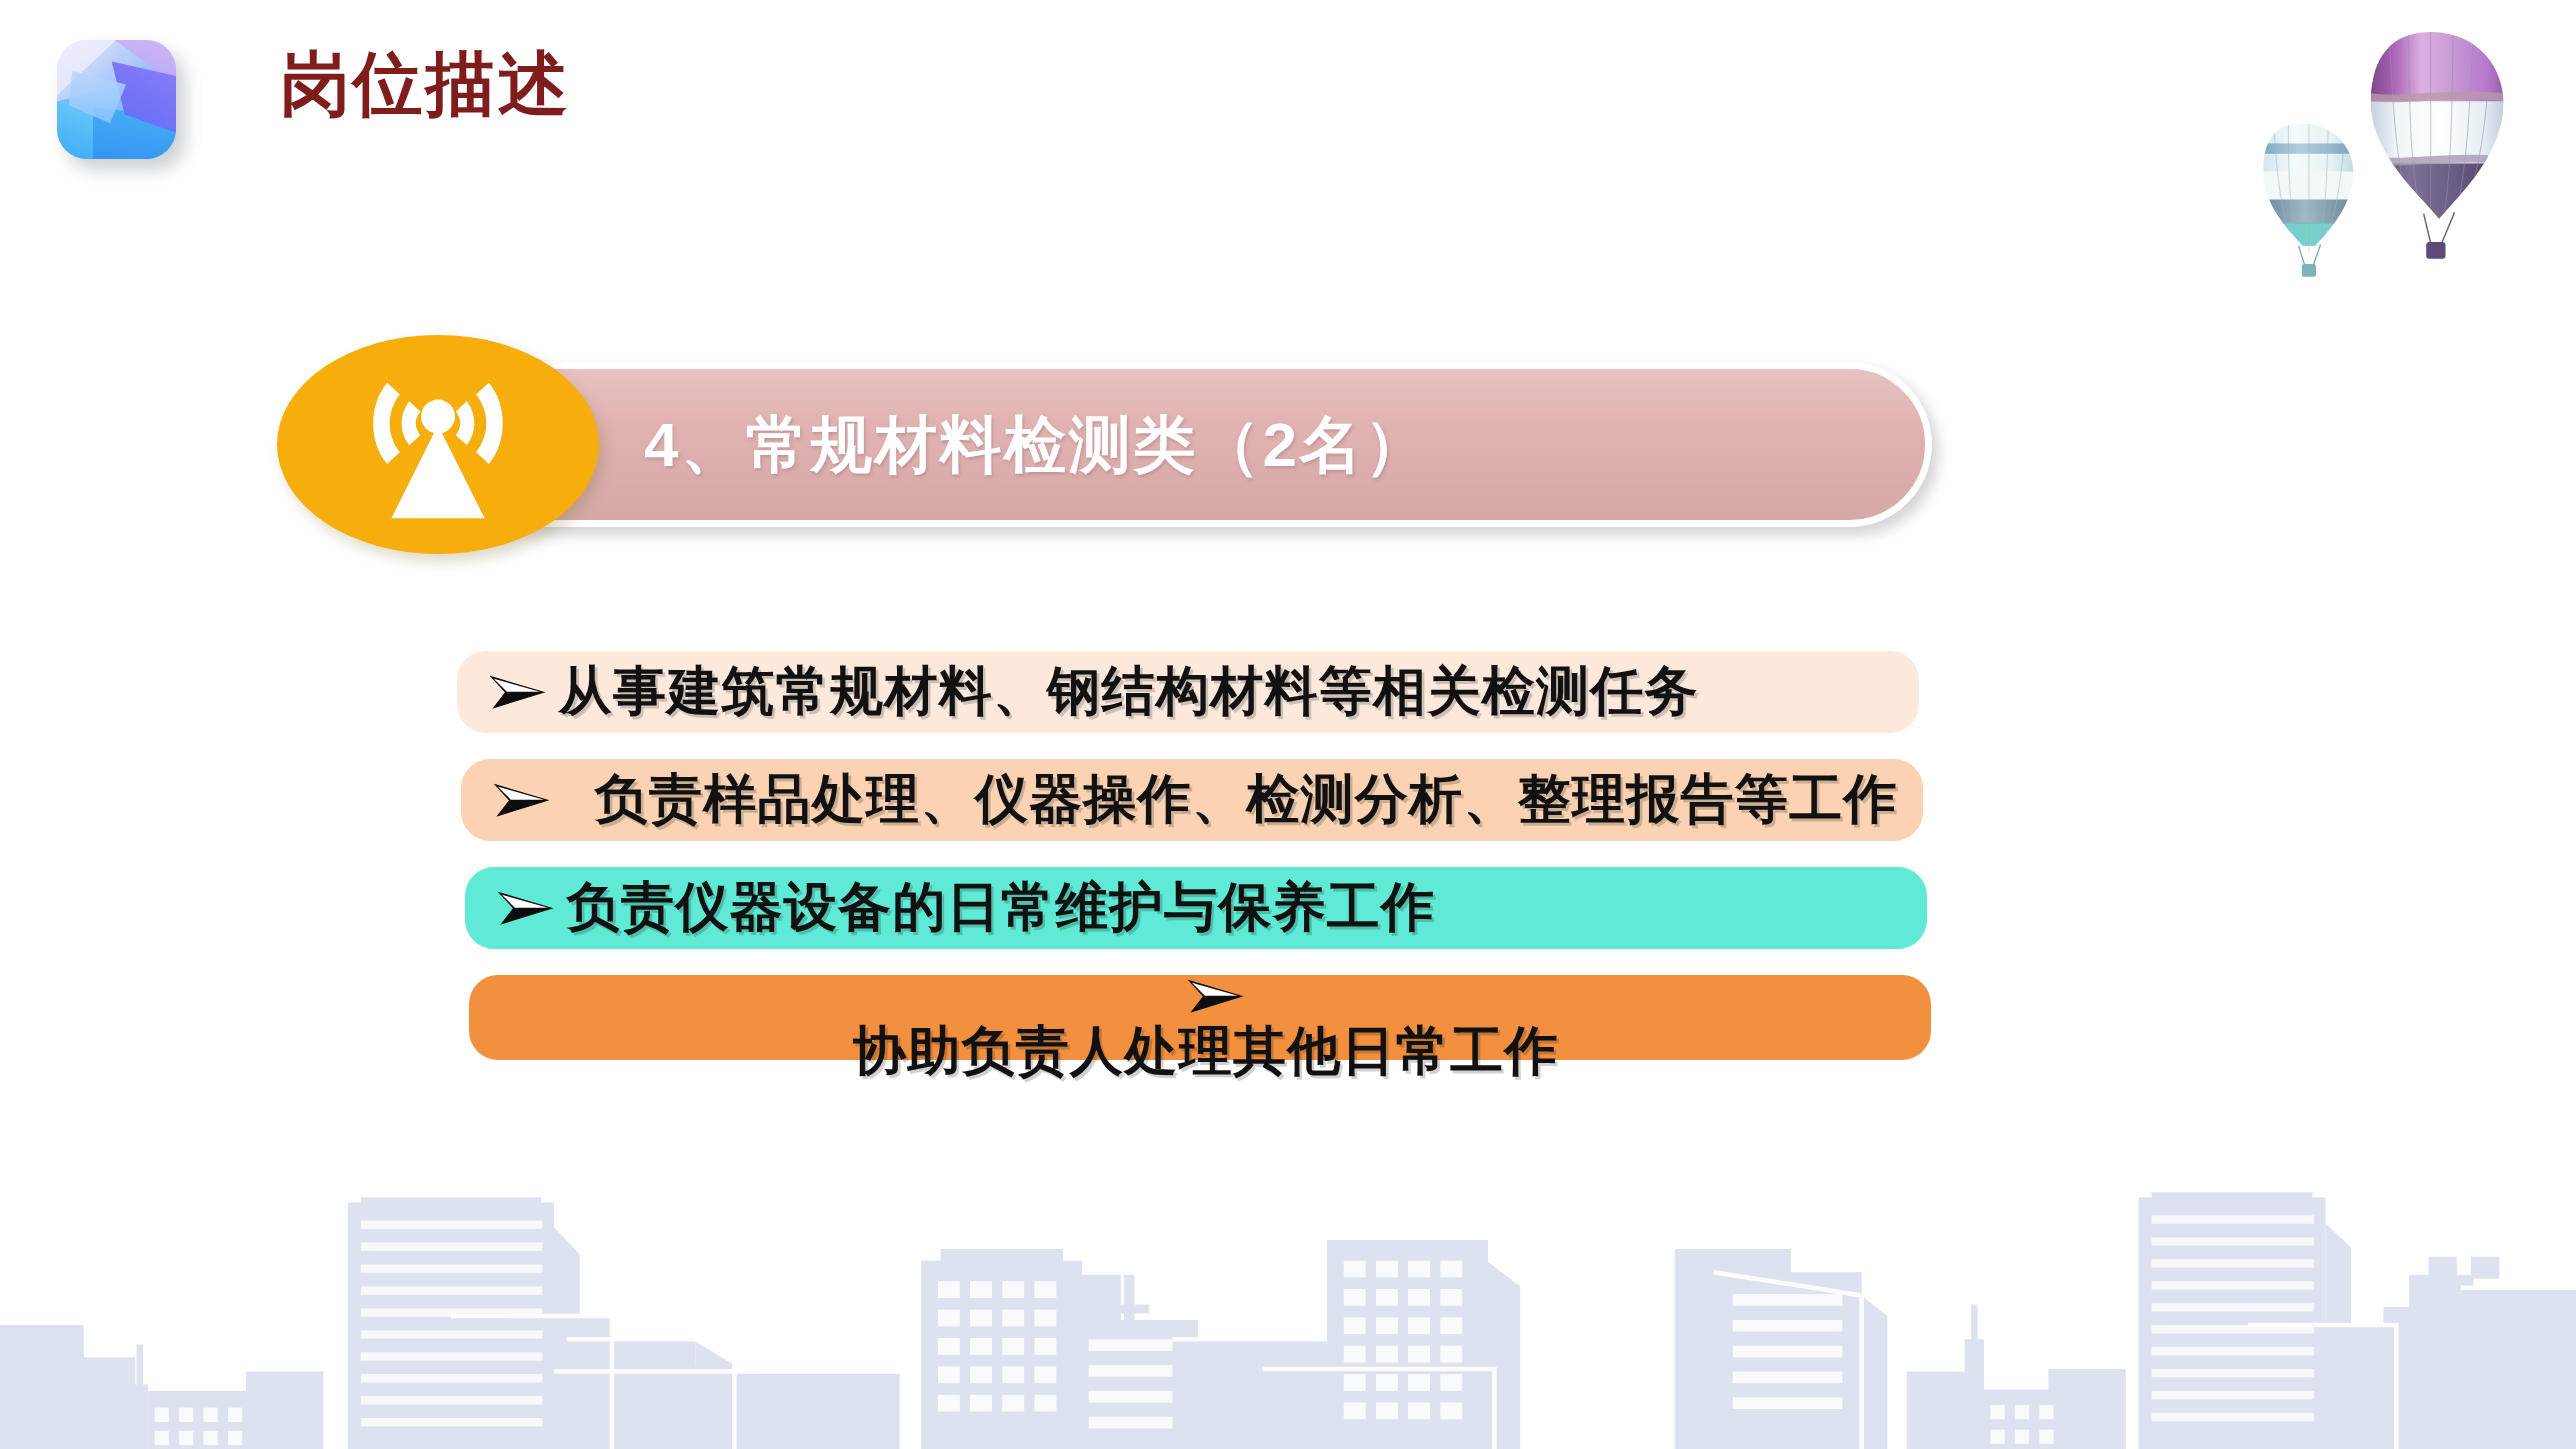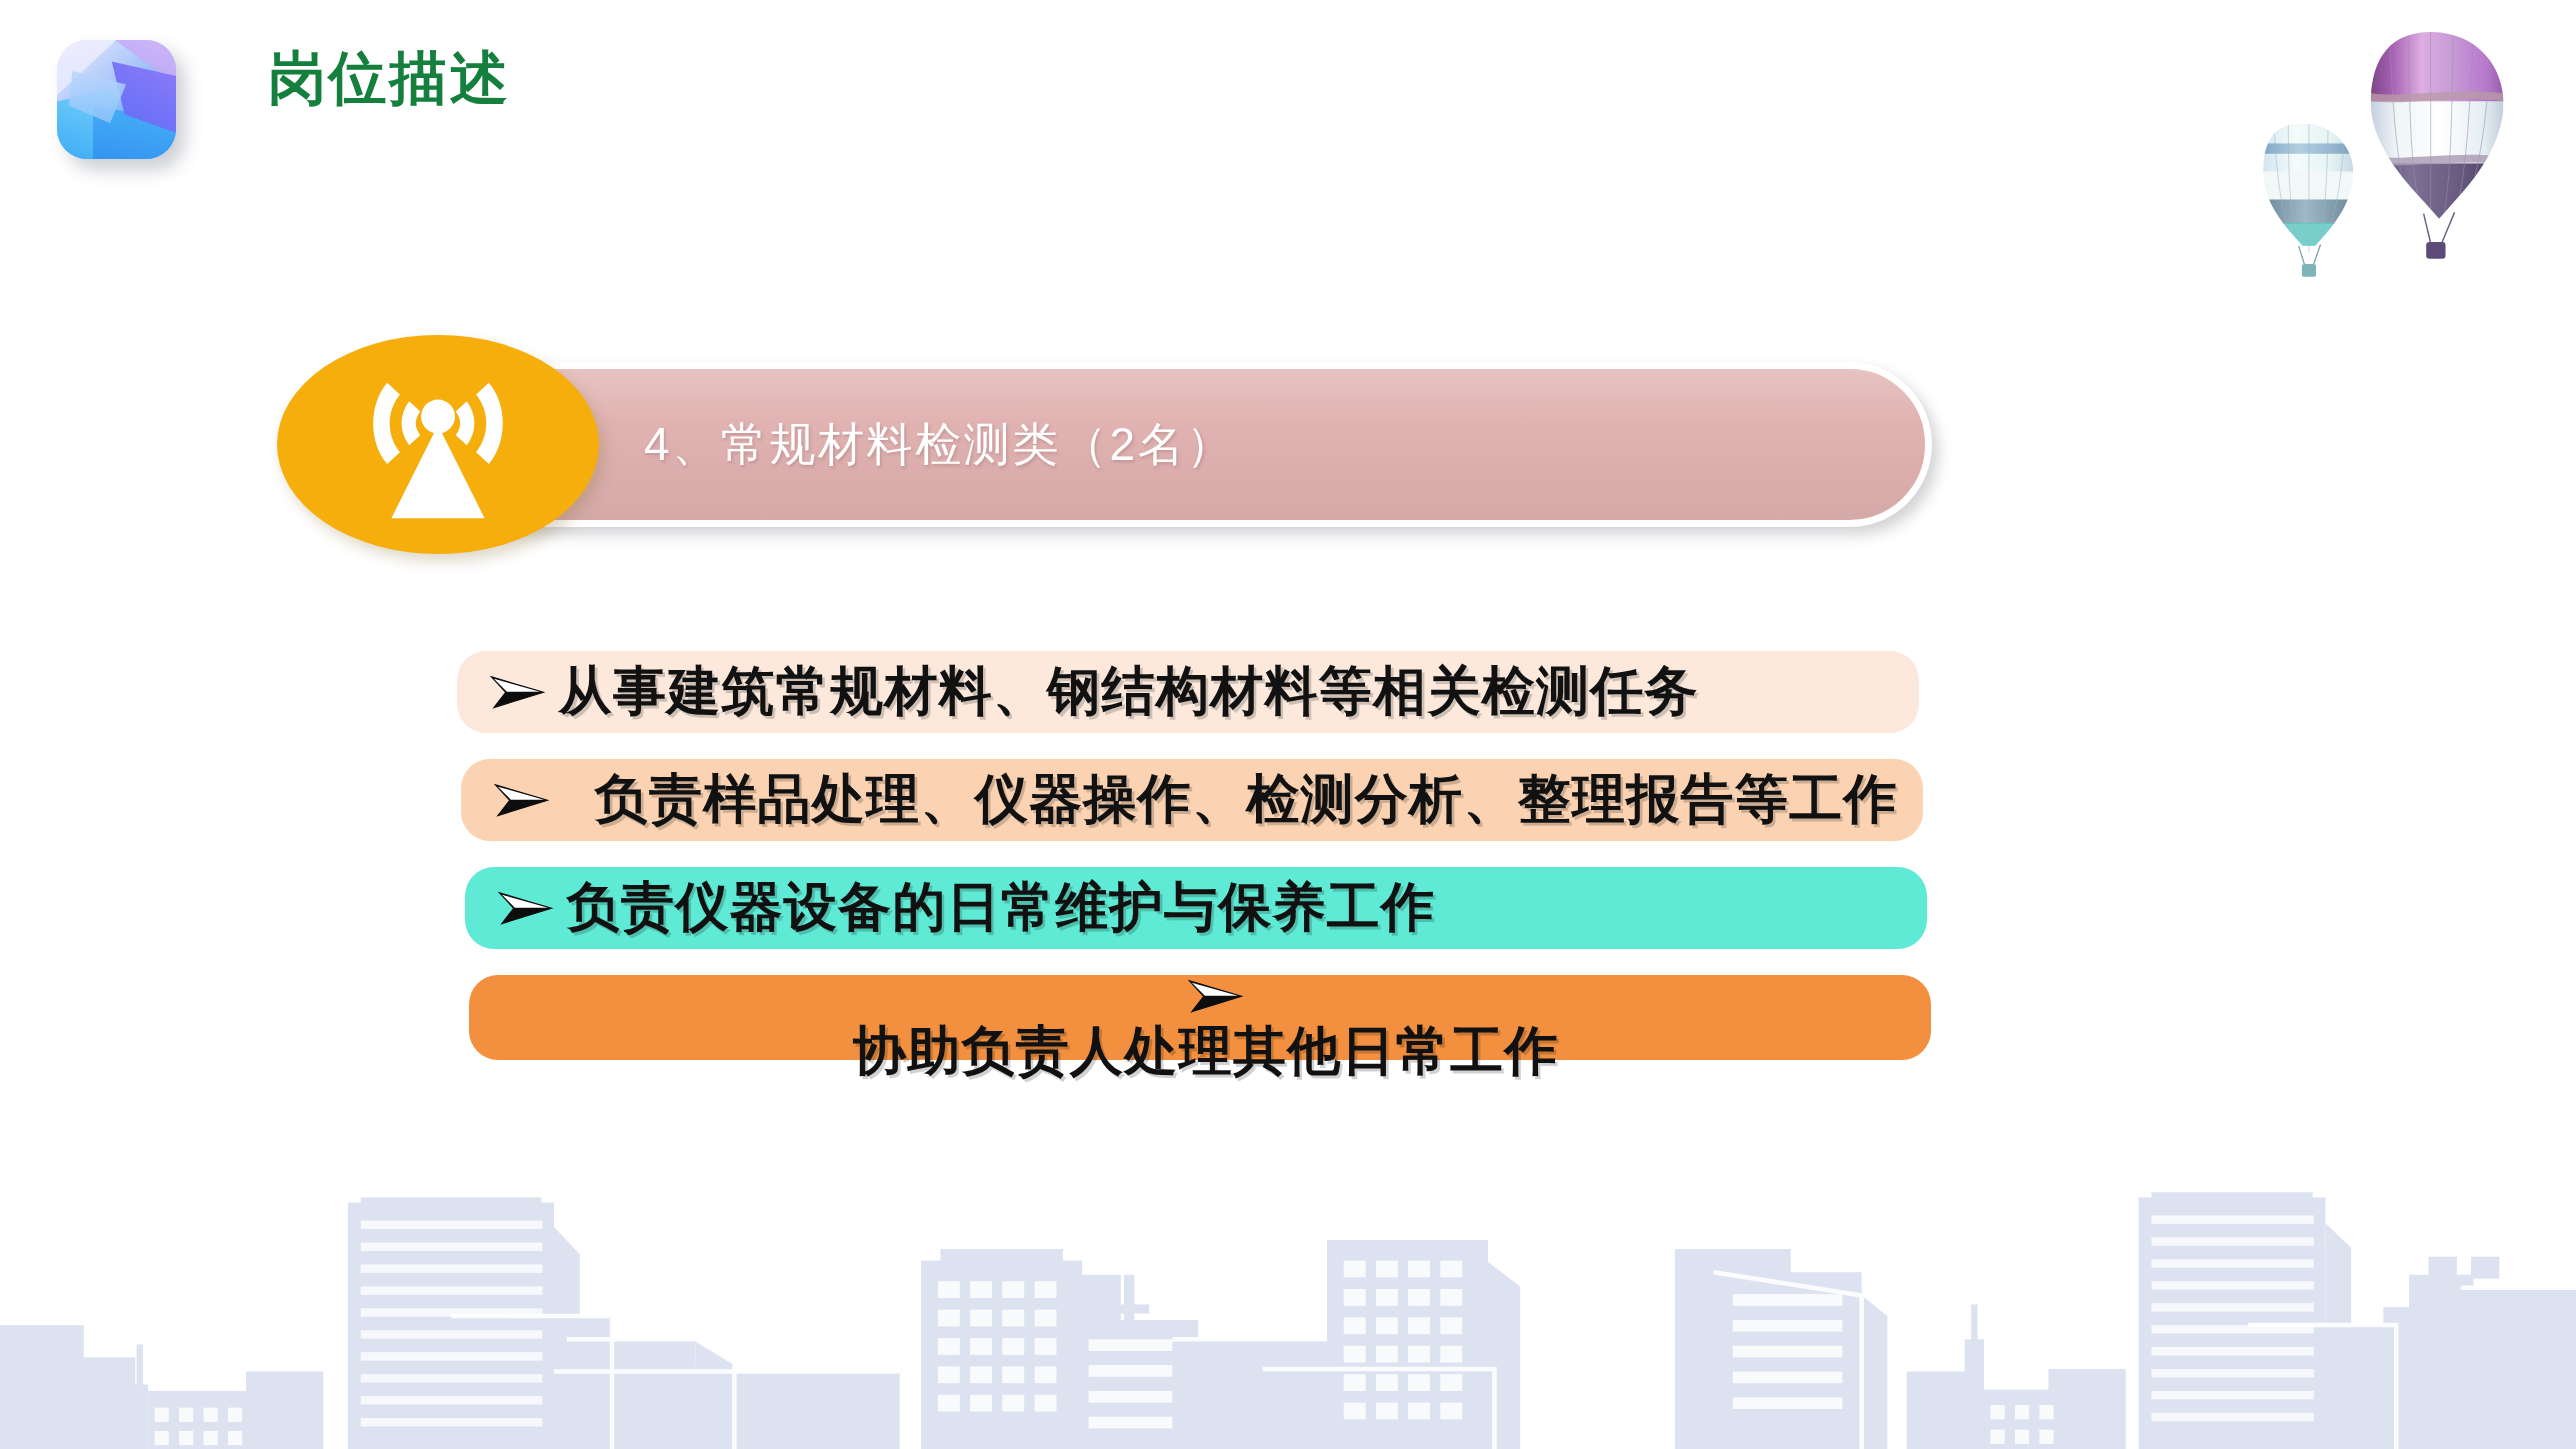--- a/index.html
+++ b/index.html
@@ -33,22 +33,22 @@
     background:linear-gradient(210deg,#8f7cf8,#5d6df6); clip-path:polygon(0 0,100% 22%,100% 100%,18% 72%); }
   #app-icon .f4 { left:-4%; top:40%; width:62%; height:70%;
     background:linear-gradient(200deg,#7ed4fb,#33a6f4); clip-path:polygon(0 18%,82% 0,100% 100%,0 100%); }
   #app-icon .f5 { left:30%; top:56%; width:80%; height:58%;
     background:linear-gradient(190deg,#49b2f7,#2f8df0); clip-path:polygon(0 0,100% 18%,100% 100%,0 100%); }
   #app-icon .f6 { left:10%; top:26%; width:48%; height:44%;
     background:linear-gradient(175deg,#bcd6fd,#8fc4fb); opacity:.85;
     clip-path:polygon(6% 0,100% 26%,72% 100%,0 66%); }
 
   #page-title {
-    position:absolute; left:268px; top:49px;
-    font-size:58px; font-weight:bold; color:#15803d;
+    position:absolute; left:280px; top:49px;
+    font-size:70px; font-weight:bold; color:#7f1d1d;
     letter-spacing:2.6px; line-height:1;
     white-space:nowrap;
   }
 
   
   #balloons { position:absolute; right:39px; top:6.4px; width:335px; height:271px; }
 
   
   #section-banner { position:absolute; left:277px; top:335px; width:1655px; height:219px; }
 
@@ -62,21 +62,21 @@
   }
   #banner-pill::after{
     content:""; position:absolute; left:0; right:0; top:0; bottom:0;
     border-radius:77px;
     background:linear-gradient(180deg,rgba(255,255,255,.22),rgba(255,255,255,0) 38%,rgba(0,0,0,.05));
     pointer-events:none;
   }
   #banner-label {
     position:relative; z-index:2;
     margin-left:193px;
-    font-size:46px; font-weight:normal; color:#ffffff;
+    font-size:62px; font-weight:bold; color:#ffffff;
     letter-spacing:2.6px; white-space:nowrap;
     text-shadow:1.3px 1.9px 3.2px rgba(140,95,95,.35);
   }
 
   #banner-badge {
     position:absolute; left:0; top:0;
     width:322px; height:219px; border-radius:50%;
     background:#f5ae0c;
     box-shadow:5.2px 7.7px 14px rgba(140,120,60,.28);
     display:flex; align-items:center; justify-content:center;

